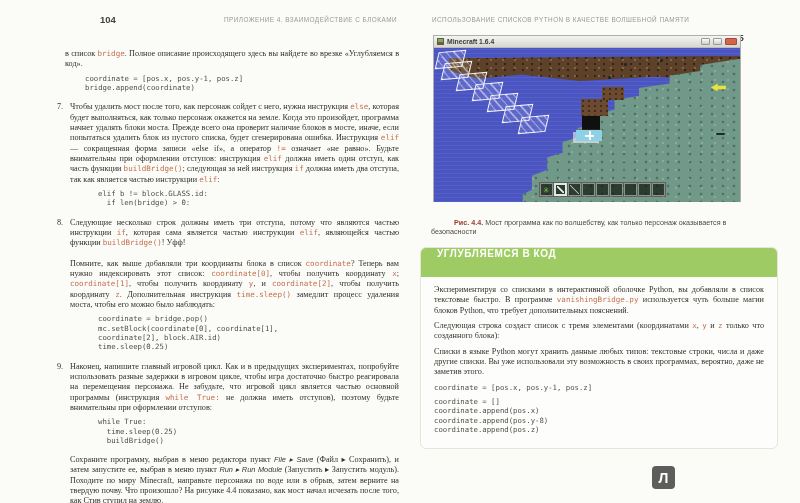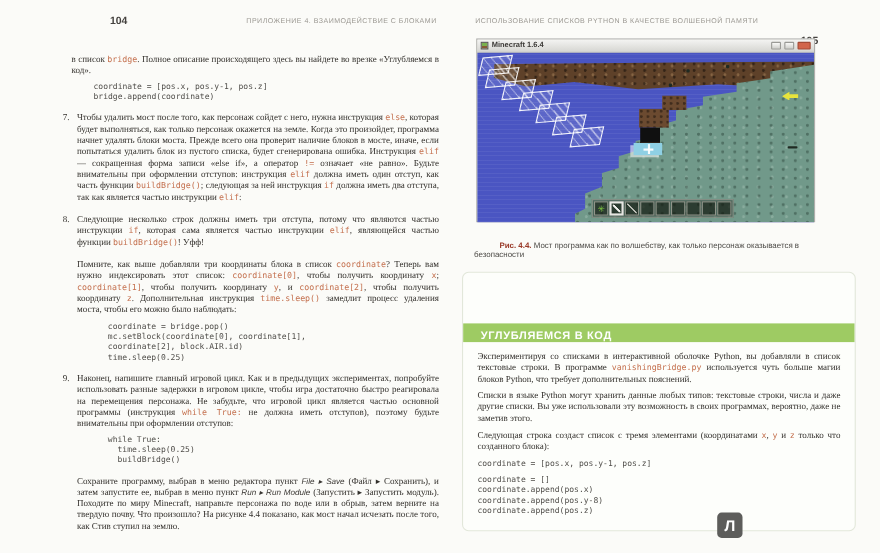--- a/index.html
+++ b/index.html
@@ -121,21 +121,21 @@
     font-family:"Liberation Sans",sans-serif;font-size:7.2px;color:#4c4a46;
   }
   .caption .cap-label{font-weight:bold;color:#9a3b2a;margin-left:23px;}
 
   
   .deepbox{
     position:absolute;left:420px;top:247px;width:358px;box-sizing:border-box;
     background:#fdfefb;border:1px solid #e2e7da;border-radius:6px;overflow:hidden;
   }
   .deepbox-band{
-    background:var(--accent-green,#9ecb63);height:17px;display:flex;align-items:flex-end;padding:0 16px;margin-top:46px;
+    background:var(--accent-green,#9ecb63);height:29px;display:flex;align-items:flex-start;padding:0 16px;
   }
   .deepbox-title{
     font-family:"Liberation Sans",sans-serif;font-weight:bold;font-size:10px;
     letter-spacing:.6px;color:#ffffff;
   }
   .deepbox-body{padding:8px 13px 9px 13px;}
   .deepbox-body .para{font-size:8.2px;margin:0 0 5px 0;}
   .deepbox-body pre.code{margin:2px 0 5px 0;}
 
   
@@ -156,20 +156,22 @@
   <span class="runhead-text" id="rh-left-text">ПРИЛОЖЕНИЕ 4. ВЗАИМОДЕЙСТВИЕ С БЛОКАМИ</span>
 
   <div class="col-left">
     <p class="para cont"><span class="seg-t">в список </span><span class="seg-c">bridge</span><span class="seg-t">. Полное описание происходящего здесь вы найдете во врезке «Углубляемся в код».</span></p>
     <pre class="code">coordinate = [pos.x, pos.y-1, pos.z]
 bridge.append(coordinate)</pre>
 
     <div class="item">
       <span class="num">7.</span>
       <p class="para"><span class="seg-t">Чтобы удалить мост после того, как персонаж сойдет с него, нужна инструкция </span><span class="seg-c">else</span><span class="seg-t">, которая будет выполняться, как только персонаж окажется на земле. Когда это произойдет, программа начнет удалять блоки моста. Прежде всего она проверит наличие блоков в мосте, иначе, если попытаться удалить блок из пустого списка, будет сгенерирована ошибка. Инструкция </span><span class="seg-c">elif</span><span class="seg-t"> — сокращенная форма записи «else if», а оператор </span><span class="seg-c">!=</span><span class="seg-t"> означает «не равно». Будьте внимательны при оформлении отступов: инструкция </span><span class="seg-c">elif</span><span class="seg-t"> должна иметь один отступ, как часть функции </span><span class="seg-c">buildBridge()</span><span class="seg-t">; следующая за ней инструкция </span><span class="seg-c">if</span><span class="seg-t"> должна иметь два отступа, так как является частью инструкции </span><span class="seg-c">elif</span><span class="seg-t">:</span></p>
+      <pre class="code">elif b != block.GLASS.id:
+  if len(bridge) &gt; 0:</pre>
     </div>
 
     <div class="item">
       <span class="num">8.</span>
       <p class="para"><span class="seg-t">Следующие несколько строк должны иметь три отступа, потому что являются частью инструкции </span><span class="seg-c">if</span><span class="seg-t">, которая сама является частью инструкции </span><span class="seg-c">elif</span><span class="seg-t">, являющейся частью функции </span><span class="seg-c">buildBridge()</span><span class="seg-t">! Уфф!</span></p>
       <p class="para"><span class="seg-t">Помните, как выше добавляли три координаты блока в список </span><span class="seg-c">coordinate</span><span class="seg-t">? Теперь вам нужно индексировать этот список: </span><span class="seg-c">coordinate[0]</span><span class="seg-t">, чтобы получить координату </span><span class="seg-c">x</span><span class="seg-t">; </span><span class="seg-c">coordinate[1]</span><span class="seg-t">, чтобы получить координату </span><span class="seg-c">y</span><span class="seg-t">, и </span><span class="seg-c">coordinate[2]</span><span class="seg-t">, чтобы получить координату </span><span class="seg-c">z</span><span class="seg-t">. Дополнительная инструкция </span><span class="seg-c">time.sleep()</span><span class="seg-t"> замедлит процесс удаления моста, чтобы его можно было наблюдать:</span></p>
       <pre class="code">coordinate = bridge.pop()
 mc.setBlock(coordinate[0], coordinate[1],
 coordinate[2], block.AIR.id)
 time.sleep(0.25)</pre>
@@ -240,23 +242,23 @@
     </div>
   </div>
 
   <p class="caption"><span class="cap-label">Рис. 4.4.</span><span> Мост программа как по волшебству, как только персонаж оказывается в безопасности</span></p>
 
   <div class="deepbox">
     <div class="deepbox-band">
       <span class="deepbox-title">УГЛУБЛЯЕМСЯ В КОД</span>
     </div>
     <div class="deepbox-body">
-      <p class="para"><span class="seg-t">Экспериментируя со списками в интерактивной оболочке Python, вы добавляли в список текстовые строки. В программе </span><span class="seg-c">vanishingBridge.py</span><span class="seg-t"> используется чуть больше магии блоков Python, что требует дополнительных пояснений.</span></p>
+      <p class="para"><span class="seg-t">Экспериментируя со списками в интерактивной оболочке Python, вы добавляли в список текстовые быстро. В программе </span><span class="seg-c">vanishingBridge.py</span><span class="seg-t"> используется чуть больше магии блоков Python, что требует дополнительных пояснений.</span></p>
+      <p class="para"><span class="seg-t">Следующая строка создаст список с тремя элементами (координатами </span><span class="seg-c">x</span><span class="seg-t">, </span><span class="seg-c">y</span><span class="seg-t"> и </span><span class="seg-c">z</span><span class="seg-t"> только что созданного блока):</span></p>
       <p class="para"><span class="seg-t">Списки в языке Python могут хранить данные любых типов: текстовые строки, числа и даже другие списки. Вы уже использовали эту возможность в своих программах, вероятно, даже не заметив этого.</span></p>
-      <p class="para"><span class="seg-t">Следующая строка создаст список с тремя элементами (координатами </span><span class="seg-c">x</span><span class="seg-t">, </span><span class="seg-c">y</span><span class="seg-t"> и </span><span class="seg-c">z</span><span class="seg-t"> только что созданного блока):</span></p>
       <pre class="code">coordinate = [pos.x, pos.y-1, pos.z]</pre>
       <pre class="code">coordinate = []
 coordinate.append(pos.x)
 coordinate.append(pos.y-8)
 coordinate.append(pos.z)</pre>
     </div>
   </div>
 
   <div class="watermark">
     <span>Л</span>

